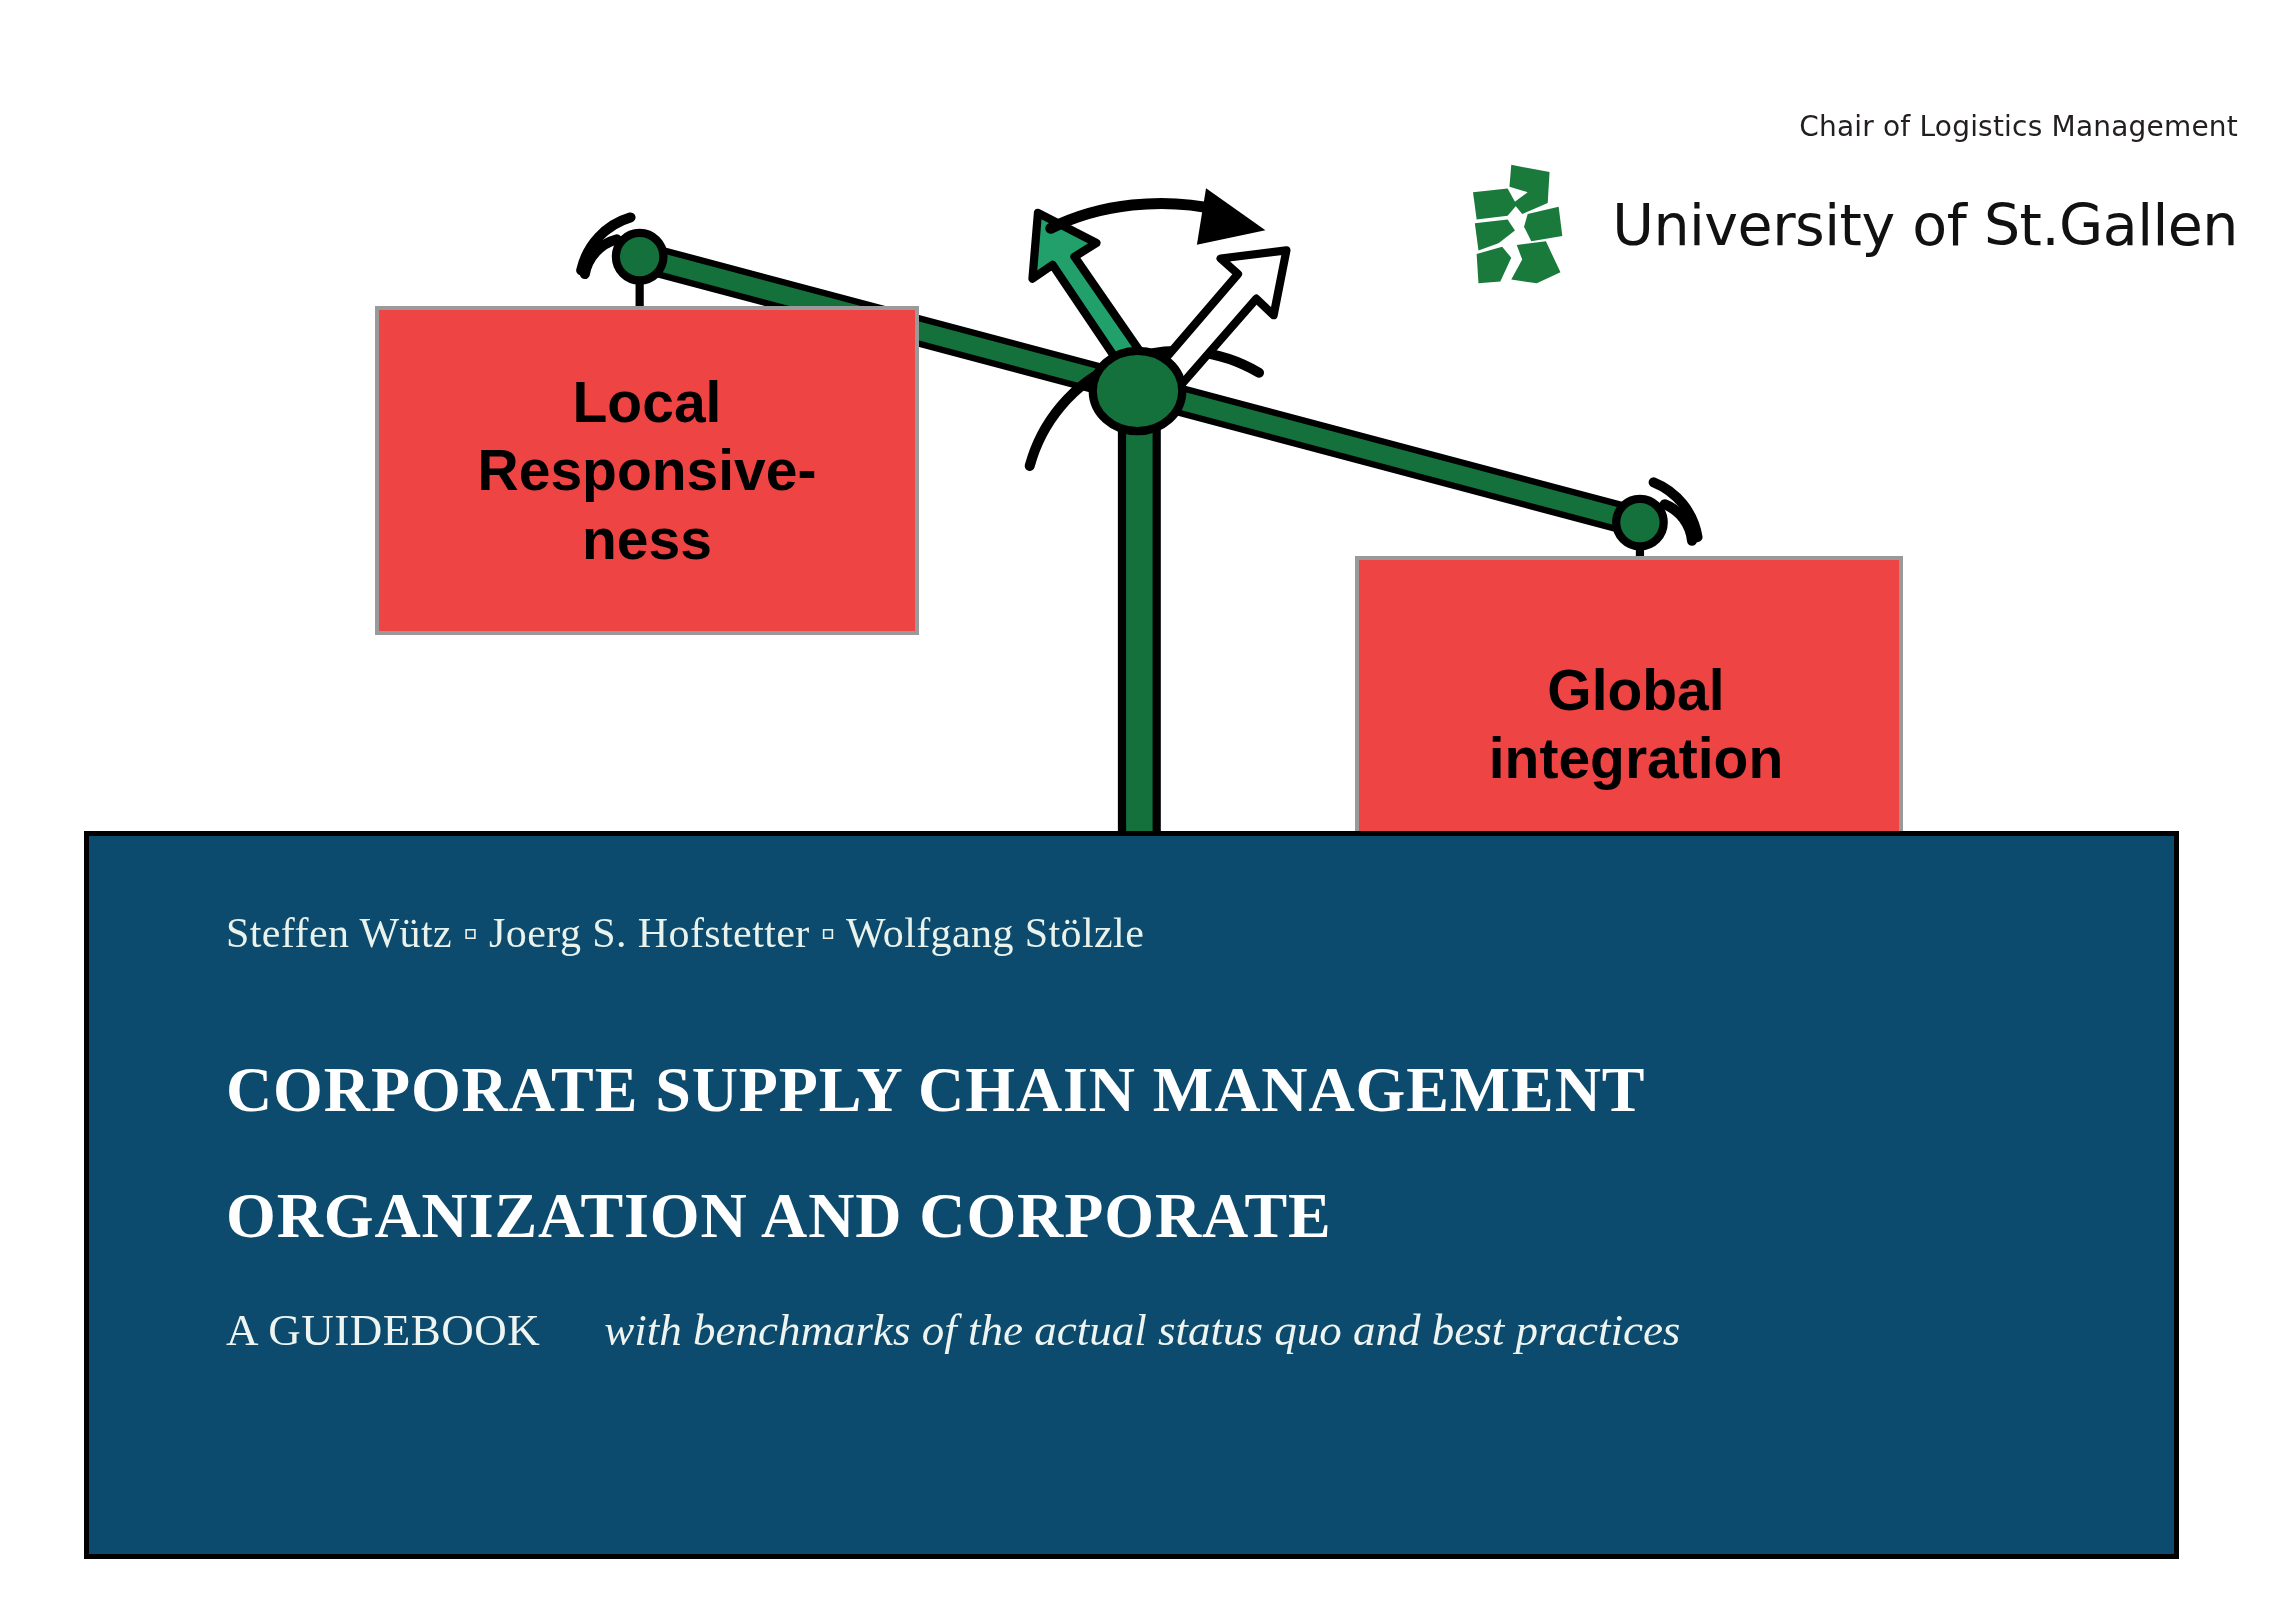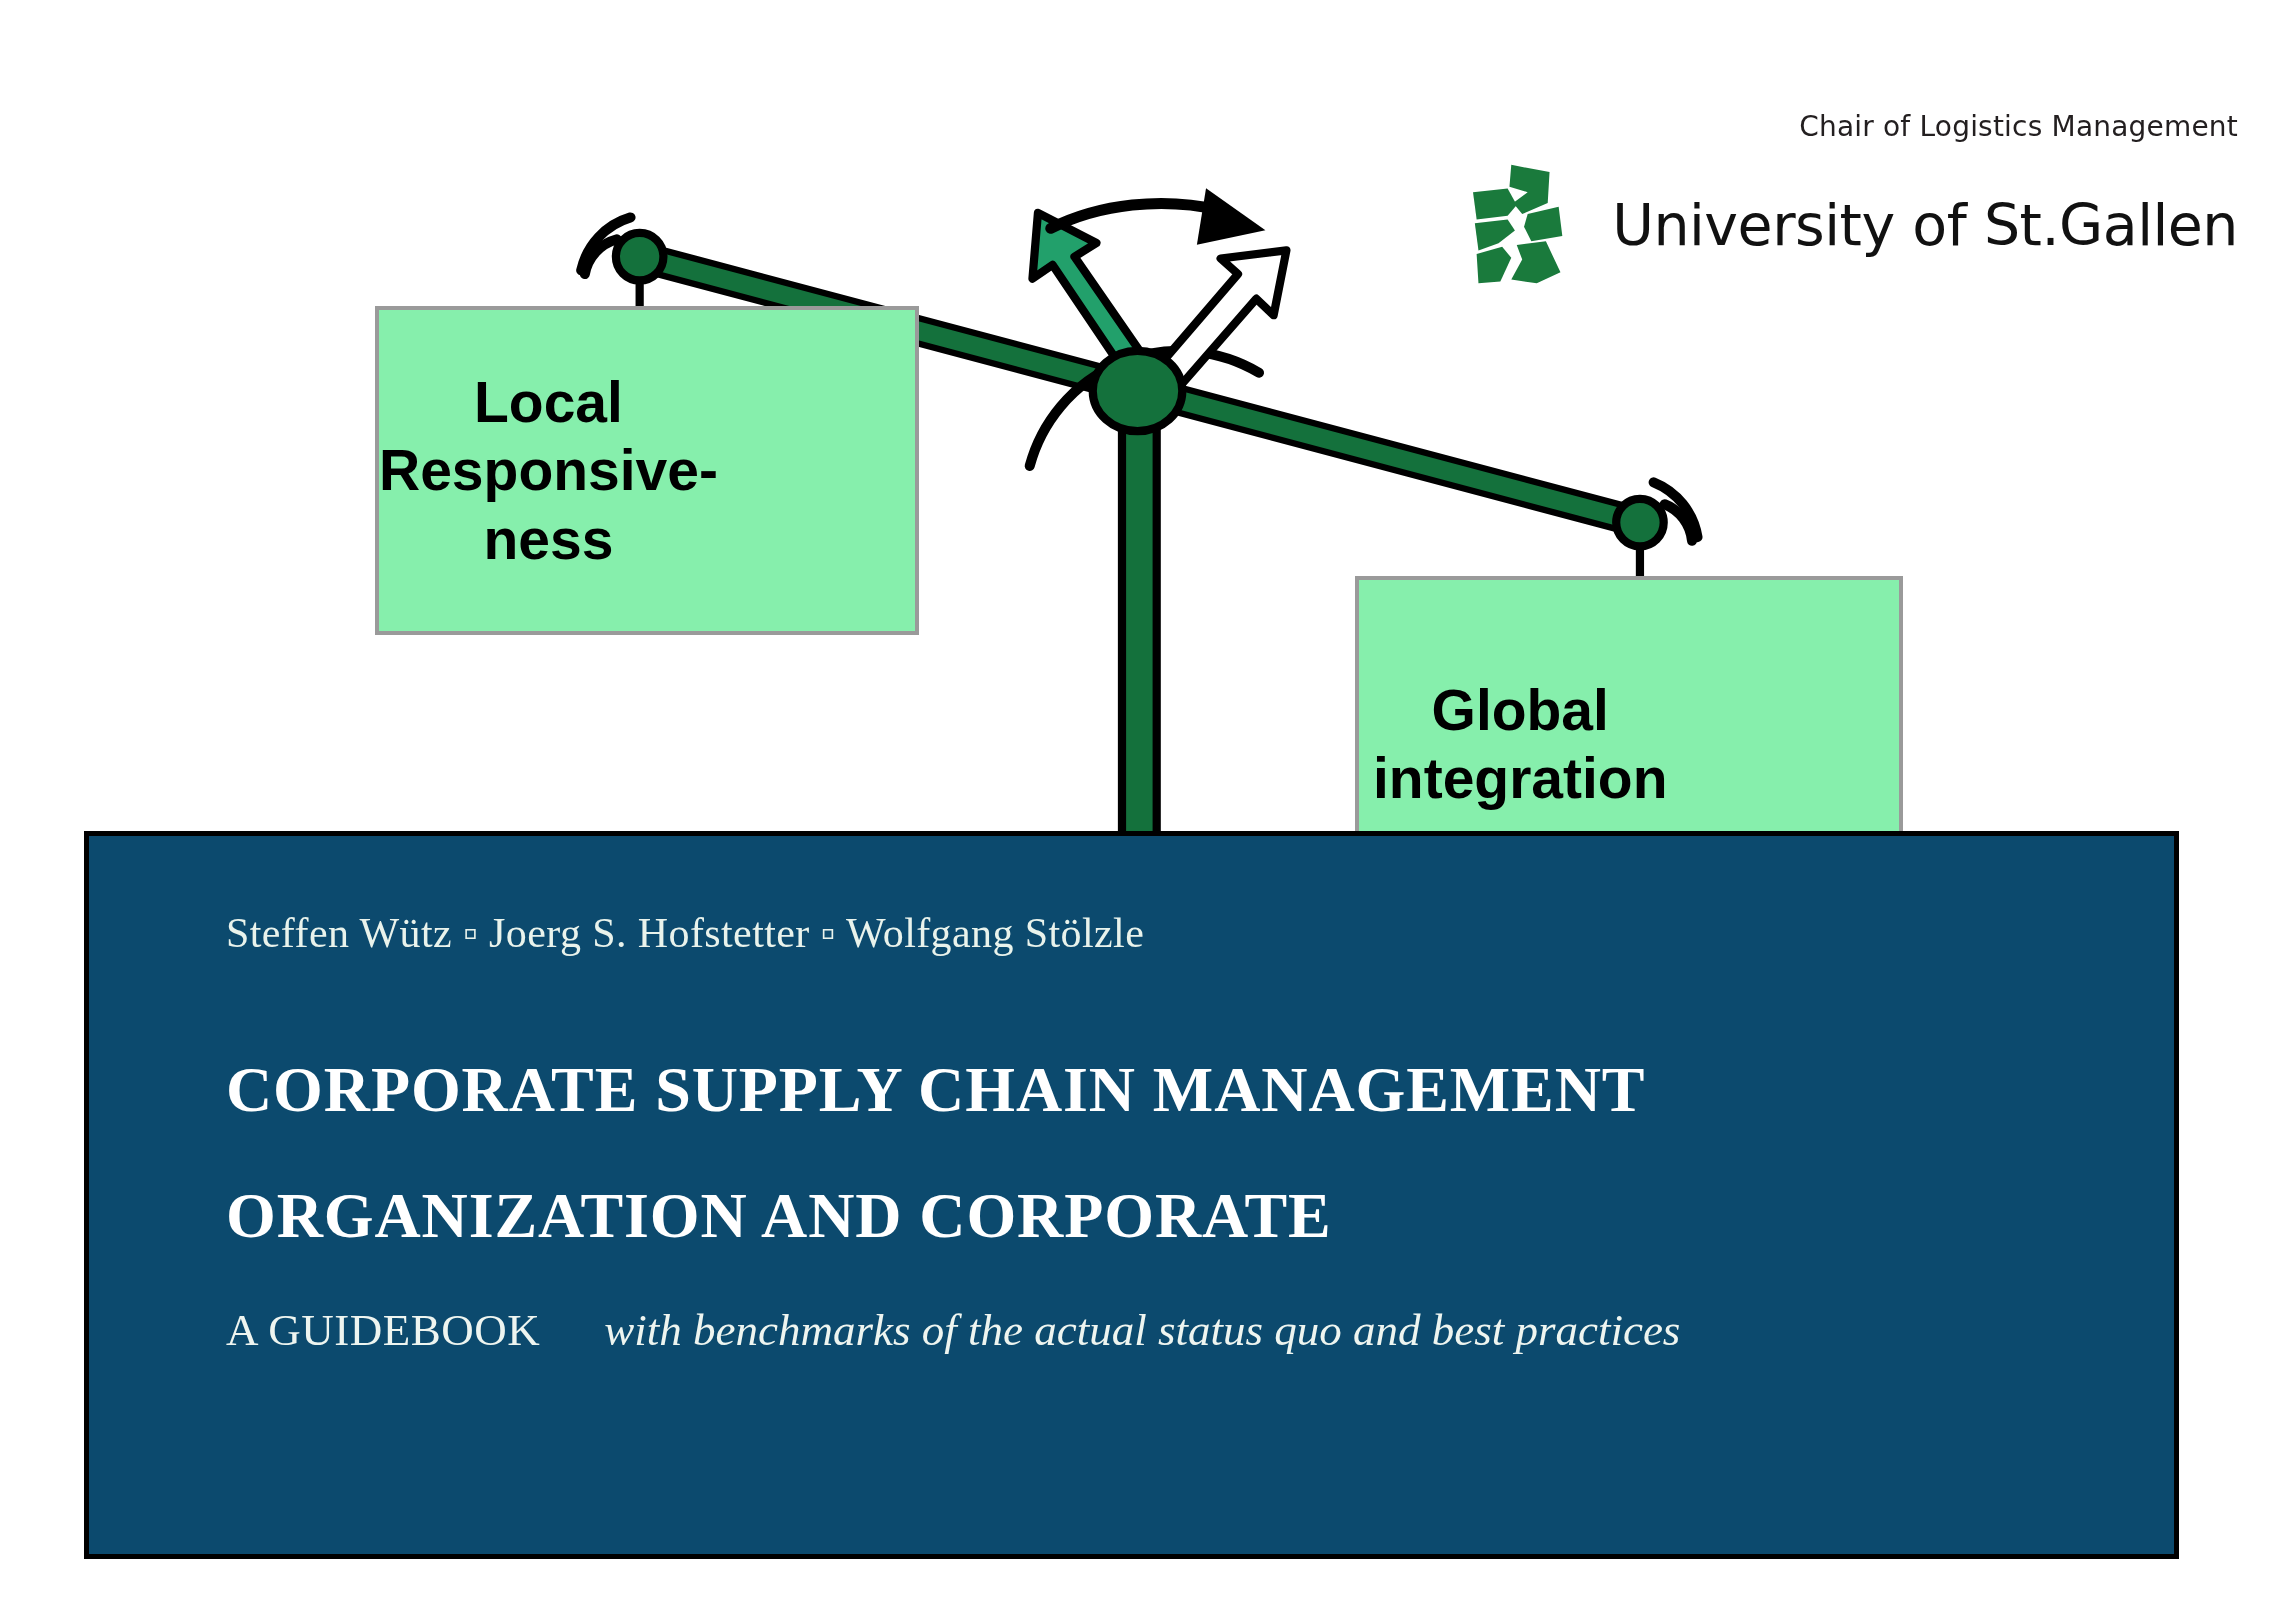--- a/index.html
+++ b/index.html
@@ -61,42 +61,42 @@
     left: 0;
     top: 0;
     width: 2286px;
     height: 1616px;
     pointer-events: none;
   }
 
   
   .label-box {
     position: absolute;
-    background: #86efac;
+    background: #ef4444;
     border: 4.6px solid #9a9a9a;
     box-sizing: border-box;
     display: flex;
     align-items: center;
-    justify-content: flex-start;
+    justify-content: center;
     text-align: center;
     font-family: "Liberation Sans", sans-serif;
     font-weight: bold;
     color: #000000;
     line-height: 1.2;
   }
   #box-local {
     left: 375px;
     top: 306px;
     width: 544px;
     height: 329px;
     font-size: 57px;
   }
   #box-global {
     left: 1355px;
-    top: 576px;
+    top: 556px;
     width: 548px;
     height: 336px;
     font-size: 57px;
     padding-left: 14px;
   }
 
   
   #green-panel {
     position: absolute;
     left: 84px;

